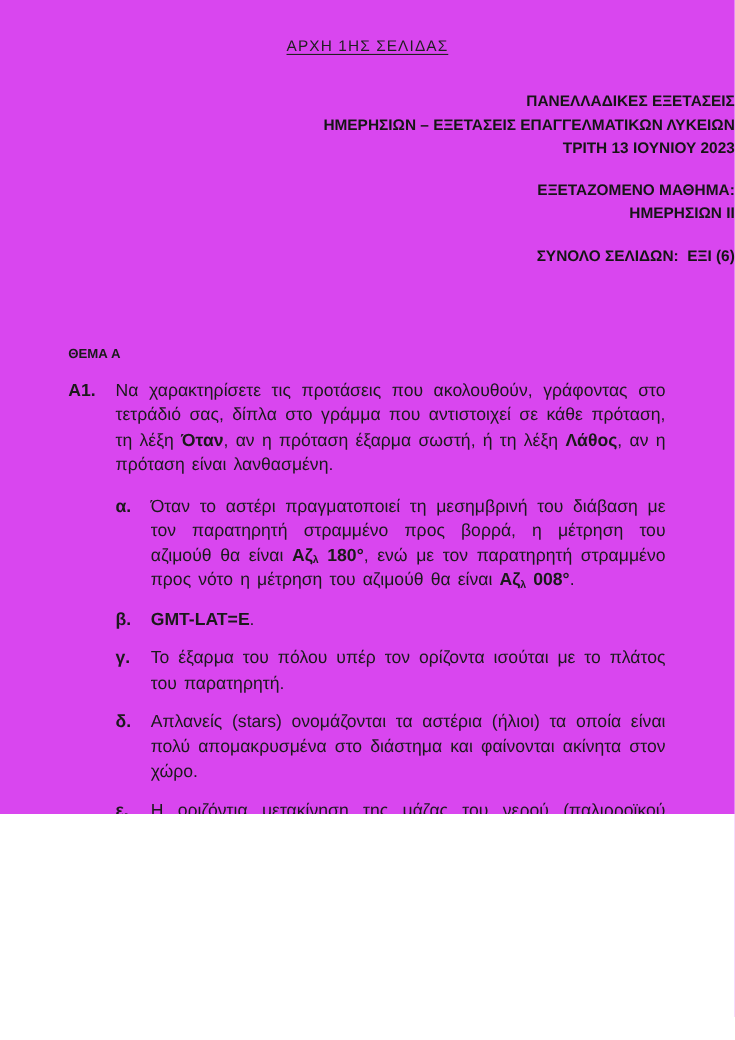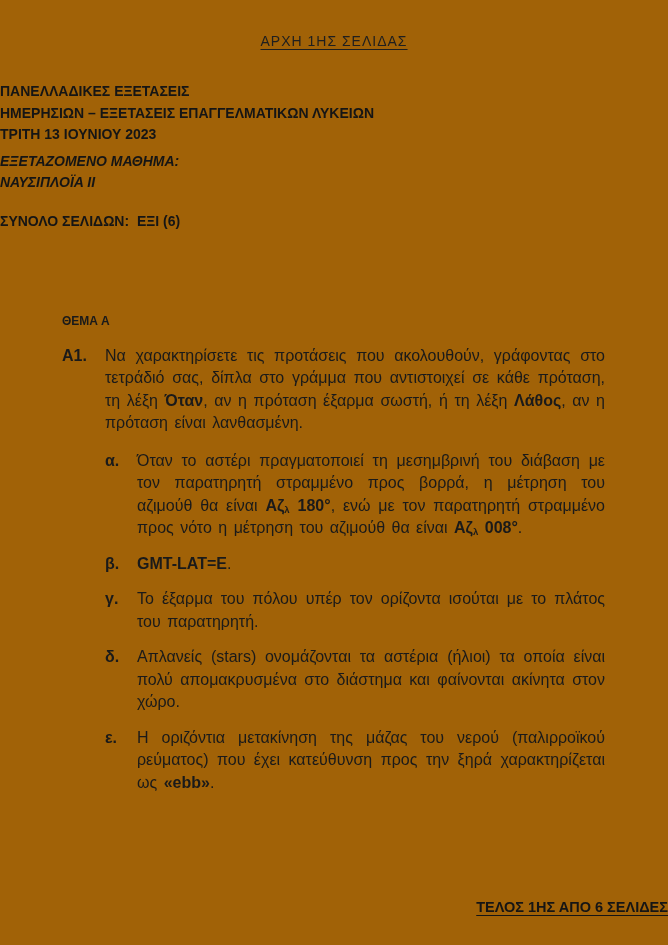--- a/index.html
+++ b/index.html
@@ -1,45 +1,45 @@
 <!DOCTYPE html>
 <html><head>
 <meta charset="utf-8">
 <style>
   html, body { margin: 0; padding: 0; background: #ffffff; }
   .page {
     position: relative;
     width: 668px;
-    height: 945px;
-    background: #a16207;
+    height: 740px;
+    background: #d946ef;
     color: #1a1a1a;
     font-family: "Liberation Sans", "DejaVu Sans", sans-serif;
     overflow: hidden;
   }
   .u { text-decoration: underline; text-underline-offset: 3px; }
 
   .page-header {
     position: absolute;
     top: 33px; left: 0; right: 0;
     text-align: center;
     font-size: 14px;
     letter-spacing: 1px;
     color: #1f1f1f;
   }
 
   .title-block {
     position: absolute;
     top: 81px; left: 0; right: 0;
-    text-align: left;
+    text-align: right;
     font-weight: bold;
     font-size: 14px;
     line-height: 21.5px;
     color: #151515;
   }
-  .tgroup-subject { margin-top: 5px; font-style: italic; }
+  .tgroup-subject { margin-top: 16px; }
   .tgroup-pages   { margin-top: 17px; }
 
   .content {
     position: absolute;
     top: 310px;
     left: 62px;
     width: 543px;
     font-size: 16px;
     line-height: 22.5px;
   }
@@ -100,21 +100,21 @@
   <div class="page-header"><span class="u">ΑΡΧΗ 1ΗΣ ΣΕΛΙΔΑΣ</span></div>
 
   <div class="title-block">
     <div class="tgroup-main">
       <div>ΠΑΝΕΛΛΑΔΙΚΕΣ ΕΞΕΤΑΣΕΙΣ</div>
       <div>ΗΜΕΡΗΣΙΩΝ – ΕΞΕΤΑΣΕΙΣ ΕΠΑΓΓΕΛΜΑΤΙΚΩΝ ΛΥΚΕΙΩΝ</div>
       <div>ΤΡΙΤΗ 13 ΙΟΥΝΙΟΥ 2023</div>
     </div>
     <div class="tgroup-subject">
       <div>ΕΞΕΤΑΖΟΜΕΝΟ ΜΑΘΗΜΑ:</div>
-      <div>ΝΑΥΣΙΠΛΟΪΑ ΙΙ</div>
+      <div>ΗΜΕΡΗΣΙΩΝ ΙΙ</div>
     </div>
     <div class="tgroup-pages">
       <div>ΣΥΝΟΛΟ ΣΕΛΙΔΩΝ:&nbsp; ΕΞΙ (6)</div>
     </div>
   </div>
 
   <div class="content">
 
     <div class="thema-heading">ΘΕΜΑ Α</div>
 

